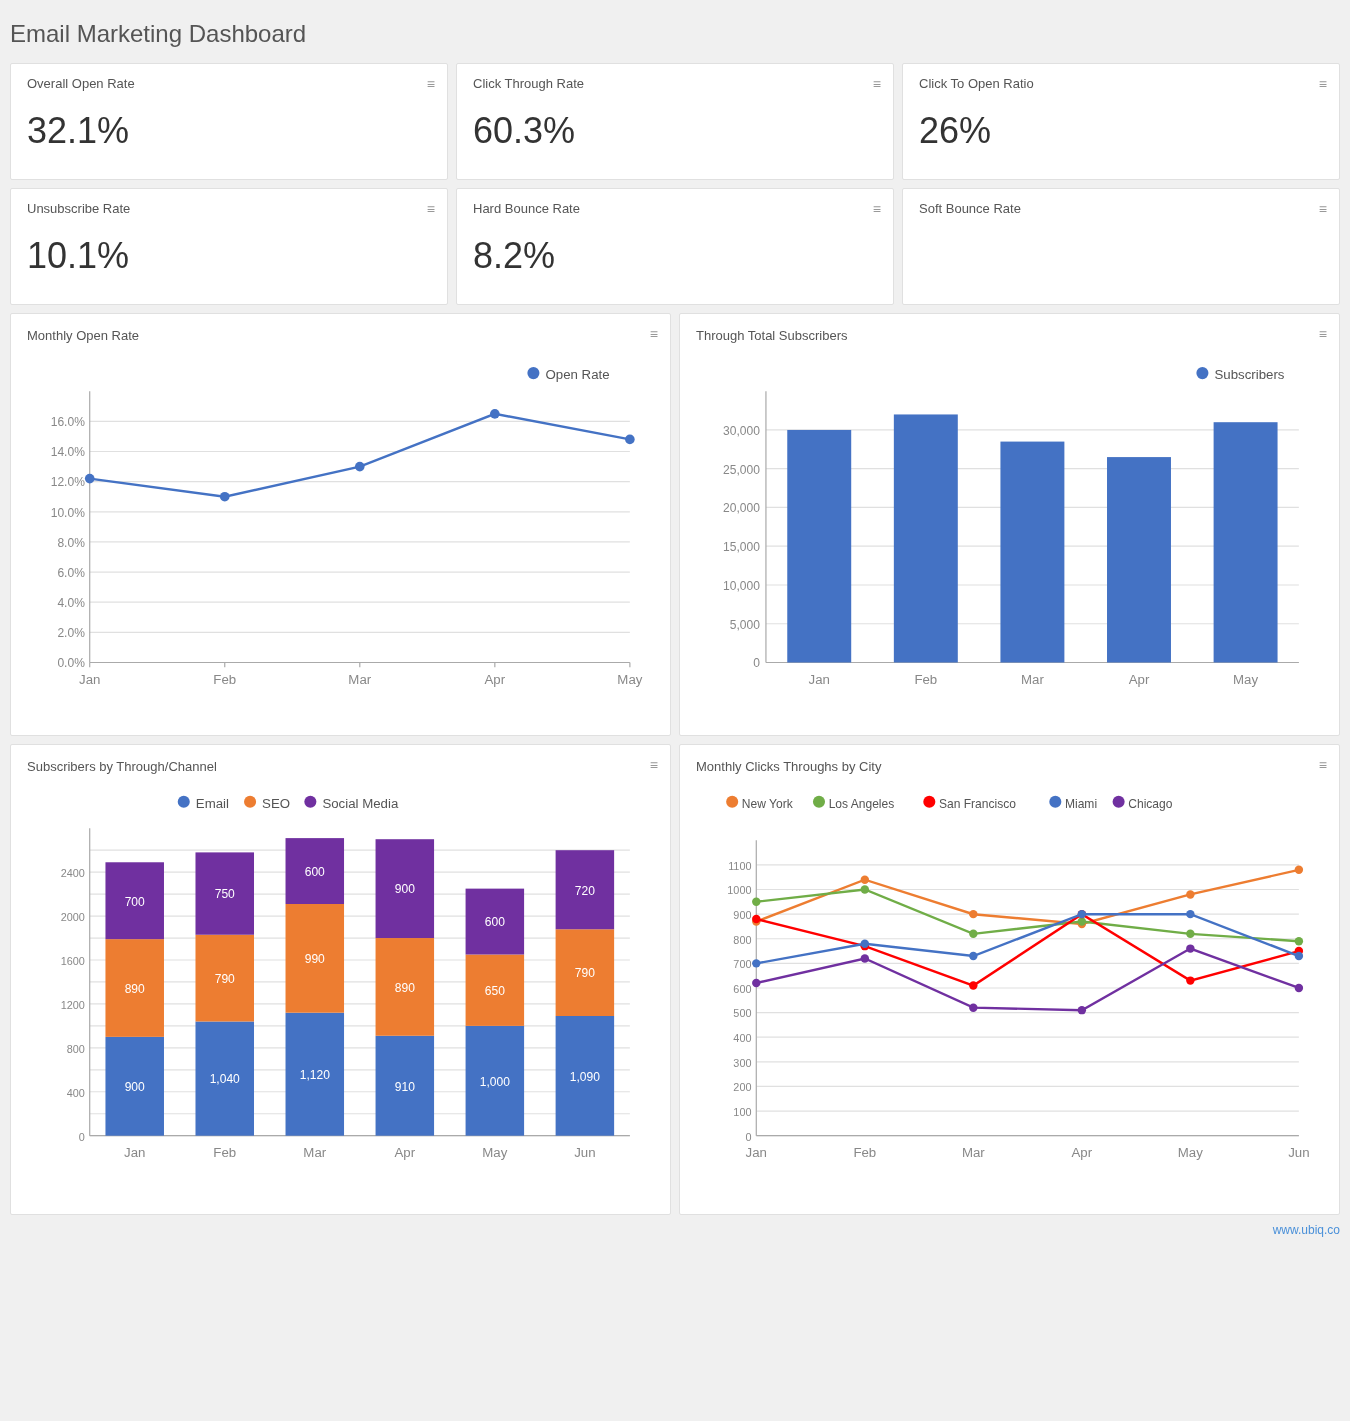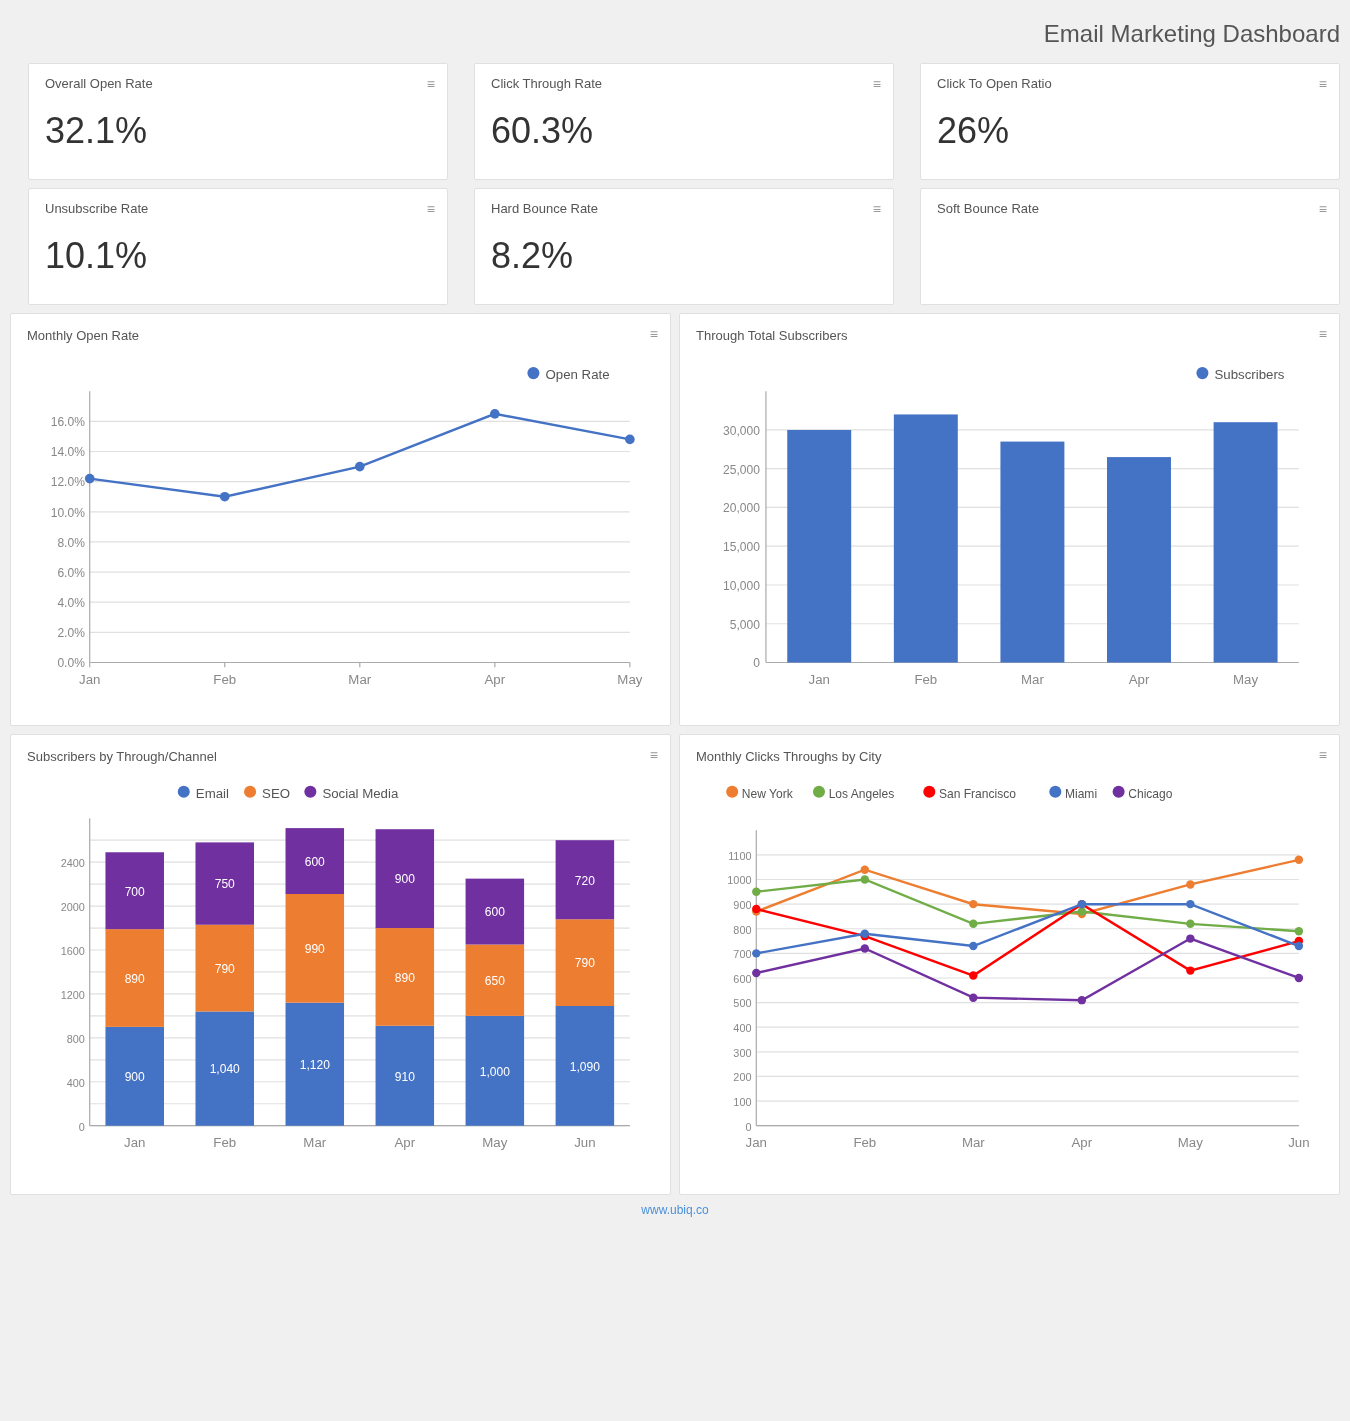--- a/index.html
+++ b/index.html
@@ -3,21 +3,21 @@
   <meta charset="utf-8">
   <style>
     * { box-sizing: border-box; margin: 0; padding: 0; }
     body {
       font-family: 'Segoe UI', Arial, sans-serif;
       background: #f0f0f0;
       padding: 10px;
       min-height: 1421px;
     }
     .dashboard-title {
-      text-align: right;
+      text-align: left;
       font-size: 24px;
       color: #555;
       font-weight: 400;
       margin: 10px 0 15px;
     }
     .grid-2 {
       display: grid;
       grid-template-columns: 1fr 1fr 1fr;
       gap: 8px;
       margin-bottom: 8px;
@@ -27,21 +27,20 @@
       grid-template-columns: 1fr 1fr;
       gap: 8px;
       margin-bottom: 8px;
     }
     .card {
       background: #fff;
       border: 1px solid #e0e0e0;
       border-radius: 2px;
       padding: 12px 16px;
       position: relative;
-      margin-left: 18px;
     }
     .card-title {
       font-size: 13px;
       color: #555;
       font-weight: 500;
       margin-bottom: 8px;
     }
     .card-menu {
       position: absolute;
       top: 12px;
@@ -54,33 +53,33 @@
       font-size: 36px;
       font-weight: 300;
       color: #333;
       line-height: 1.2;
       padding: 10px 0 15px;
     }
     .chart-card {
       background: #fff;
       border: 1px solid #e0e0e0;
       border-radius: 2px;
-      padding: 14px 16px 10px;
+      padding: 14px 16px 20px;
       position: relative;
     }
     .chart-title {
       font-size: 13px;
       color: #555;
       font-weight: 500;
       margin-bottom: 6px;
     }
     svg text { font-family: 'Segoe UI', Arial, sans-serif; }
 
     .watermark {
-      text-align: center;
+      text-align: right;
       color: #4a90d9;
       font-size: 12px;
       margin-top: 6px;
     }
   </style>
 </head>
 <body>
 
 <h1 class="dashboard-title">Email Marketing Dashboard</h1>
 

